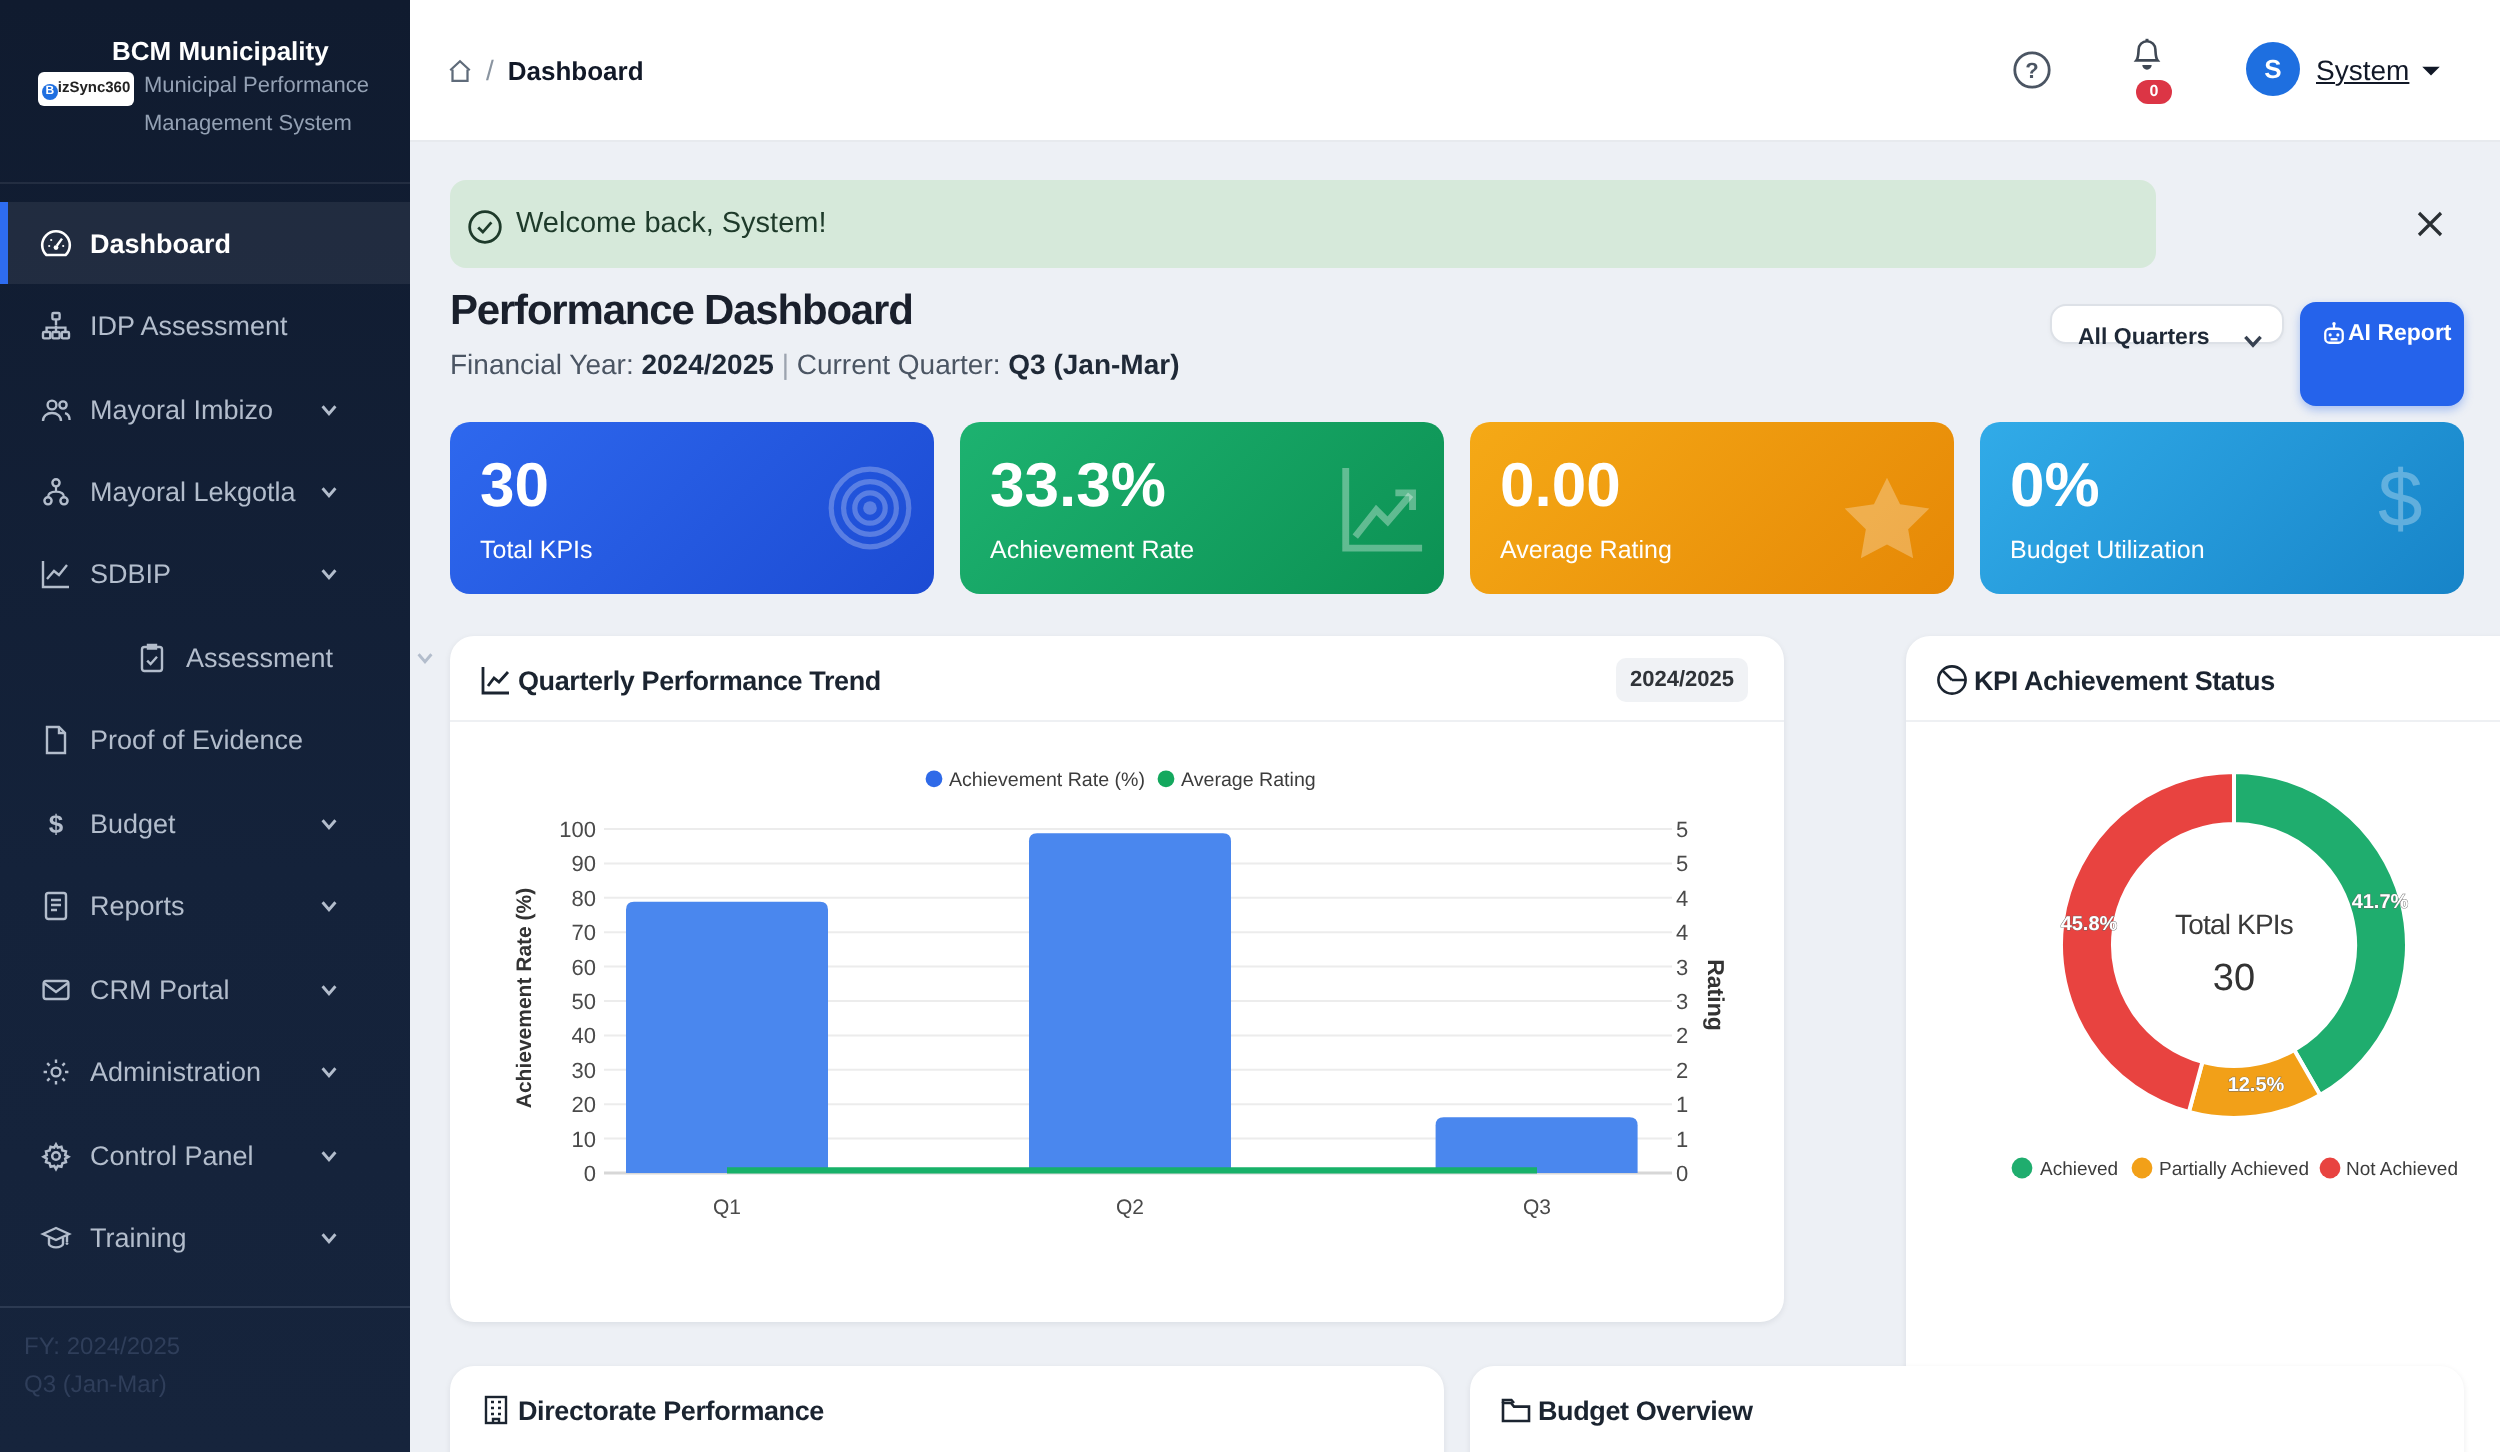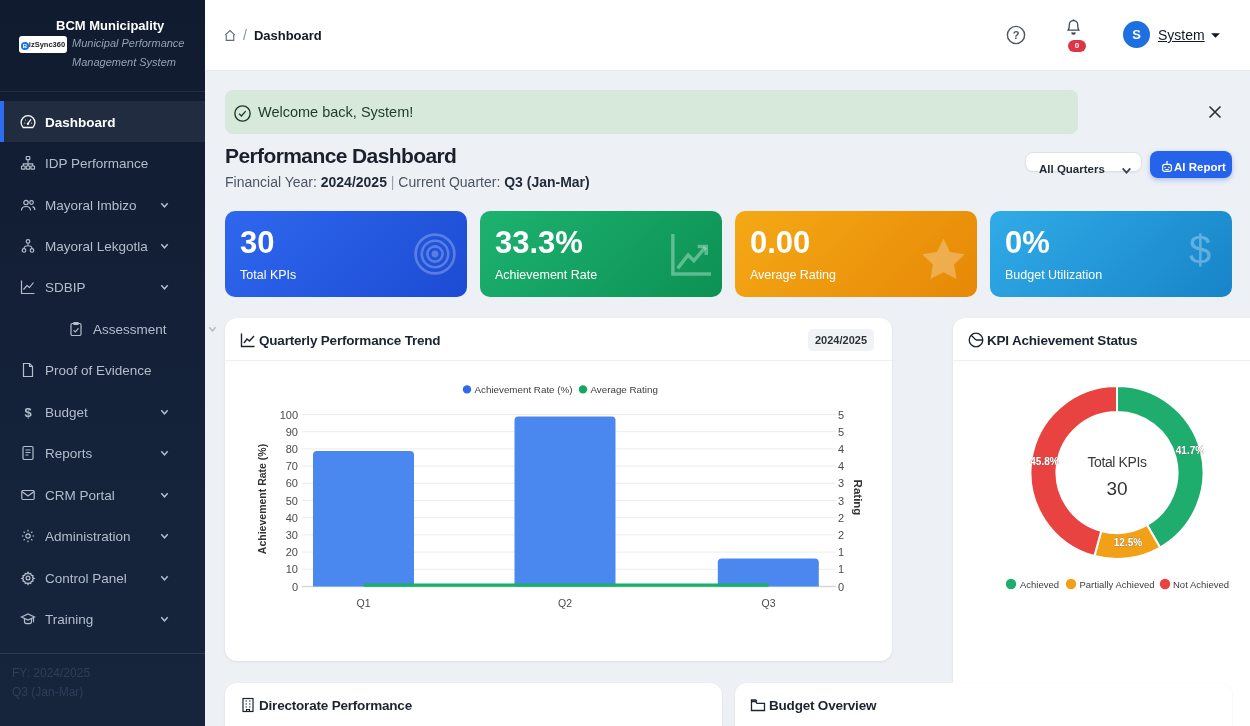--- a/index.html
+++ b/index.html
@@ -10,21 +10,21 @@
   #sidebar { position:absolute; left:0; top:0; width:205px; height:726px;
     background:linear-gradient(180deg,#101b2f 0%,#14223a 60%,#16243c 100%); }
   #logoarea { position:absolute; left:0; top:0; width:205px; height:92px;
     border-bottom:1px solid rgba(255,255,255,0.08); }
   #logobox { position:absolute; left:19px; top:36px; width:48px; height:17px;
     background:#fff; border-radius:3px; display:flex; align-items:center; justify-content:center; }
   #logobox .bz { font-size:7.5px; font-weight:bold; color:#222; white-space:nowrap; }
   #logobox .bz .bcirc { display:inline-block; width:8px; height:8px; border-radius:50%;
      background:#1f6fe0; color:#fff; font-size:6px; text-align:center; line-height:8px; vertical-align:-1px; }
   #brandtitle { position:absolute; left:56px; top:18px; font-size:13px; font-weight:bold; color:#fff; }
-  .brandsub { position:absolute; left:72px; font-size:11px; color:#94a1b4;font-style:italic; }
+  .brandsub { position:absolute; left:72px; font-size:11px; color:#94a1b4; }
   .navitem { position:absolute; left:0; width:205px; height:41.4px; display:flex; align-items:center; color:#b3bdcc; font-size:13.5px; }
   .navitem .nicon { position:absolute; left:20px; top:50%; transform:translateY(-50%); width:16px; height:16px; }
   .navitem .nlabel { position:absolute; left:45px; top:50%; transform:translateY(-50%); white-space:nowrap; }
   .navitem .nchev { position:absolute; left:159px; top:50%; transform:translateY(-50%); width:11px; height:11px; }
   .navitem.active { background:rgba(255,255,255,0.07); color:#fff; border-left:4px solid #2e6cf0; }
   .navitem.active .nicon { left:16px; }
   .navitem.active .nlabel { left:41px; font-weight:bold; }
   #sbfooter-line { position:absolute; left:0; top:653px; width:205px; border-top:1px solid #2c3a52; }
   .sbfoot { position:absolute; left:12px; font-size:12px; color:#2f3e5a; }
   
@@ -34,21 +34,21 @@
   
   .alert { position:absolute; left:225px; top:90px; width:853px; height:44px; background:#d6e9da;
     border-radius:8px; }
   .alert .atext { position:absolute; left:33px; top:14px; font-size:14.5px; color:#1e3a2a; }
   h1 { position:absolute; left:225px; top:144px; font-size:21px; letter-spacing:-0.6px; font-weight:bold; color:#1a202c; }
   #subline { position:absolute; left:225px; top:174px; font-size:14px; color:#4b5563; }
   #subline b { color:#1f2937; }
   #qselect { position:absolute; left:1025px; top:152px; width:117px; height:20px; background:#fff;
     border:1px solid #dde1e7; border-radius:8px; box-shadow:0 1px 2px rgba(0,0,0,0.04); }
   #qselect span { position:absolute; left:13px; top:10px; font-size:11.5px; font-weight:bold; color:#1f2937; }
-  #aibtn { position:absolute; left:1150px; top:151px; width:82px; height:27px; background:#2563eb;
+  #aibtn { position:absolute; left:1150px; top:151px; width:82px; height:52px; background:#2563eb;
     border-radius:8px; box-shadow:0 2px 5px rgba(37,99,235,0.35); color:#fff; }
   #aibtn span { position:absolute; left:24px; top:10px; font-size:11.5px; font-weight:bold; white-space:nowrap; }
   .kpi { position:absolute; top:211px; width:242px; height:86px; border-radius:10px; color:#fff; }
   .kpi .num { position:absolute; left:15px; top:16px; font-size:31px; line-height:31px; font-weight:bold; }
   .kpi .lbl { position:absolute; left:15px; top:57px; font-size:12.5px; font-weight:500; }
   .card { position:absolute; background:#fff; border-radius:12px; box-shadow:0 1px 3px rgba(15,23,42,0.08); }
   .chead { position:absolute; left:0; top:0; right:0; height:43px; border-bottom:1px solid #eef0f3; }
   .chead .ctitle { position:absolute; left:34px; top:15px; font-size:13.5px; letter-spacing:-0.2px; font-weight:bold; color:#1b2430; white-space:nowrap; }
   .chead .cicon { position:absolute; left:15px; top:14px; width:16px; height:16px; }
   .badge { position:absolute; right:18px; top:11px; background:#f0f2f5; border-radius:5px;
@@ -80,21 +80,21 @@
         <span class="nlabel">Dashboard</span>
       </div>
       <div class="navitem" style="top:142.45px;">
         <span class="nicon"><svg viewBox="0 0 16 16" fill="none" stroke="currentColor" stroke-width="1.2">
             <rect x="6.2" y="1.5" width="3.6" height="3.2" rx="0.6"></rect>
             <rect x="1.5" y="11" width="3.6" height="3.2" rx="0.6"></rect>
             <rect x="6.2" y="11" width="3.6" height="3.2" rx="0.6"></rect>
             <rect x="10.9" y="11" width="3.6" height="3.2" rx="0.6"></rect>
             <path d="M8 4.7v3M3.3 11V8.8h9.4V11M8 8v3"></path>
           </svg></span>
-        <span class="nlabel">IDP Performance</span>
+        <span class="nlabel">IDP Assessment</span>
       </div>
       <div class="navitem" style="top:183.9px;">
         <span class="nicon"><svg viewBox="0 0 16 16" fill="none" stroke="currentColor" stroke-width="1.2">
             <circle cx="6" cy="5.5" r="2.2"></circle>
             <path d="M1.5 13.5c0-2.5 2-4 4.5-4s4.5 1.5 4.5 4"></path>
             <circle cx="11.5" cy="5.5" r="1.8"></circle>
             <path d="M12.5 9.6c1.5.4 2.3 1.7 2.3 3.4"></path>
           </svg></span>
         <span class="nlabel">Mayoral Imbizo</span>
         <svg class="nchev" viewBox="0 0 12 12" fill="none" stroke="currentColor" stroke-width="1.6">

